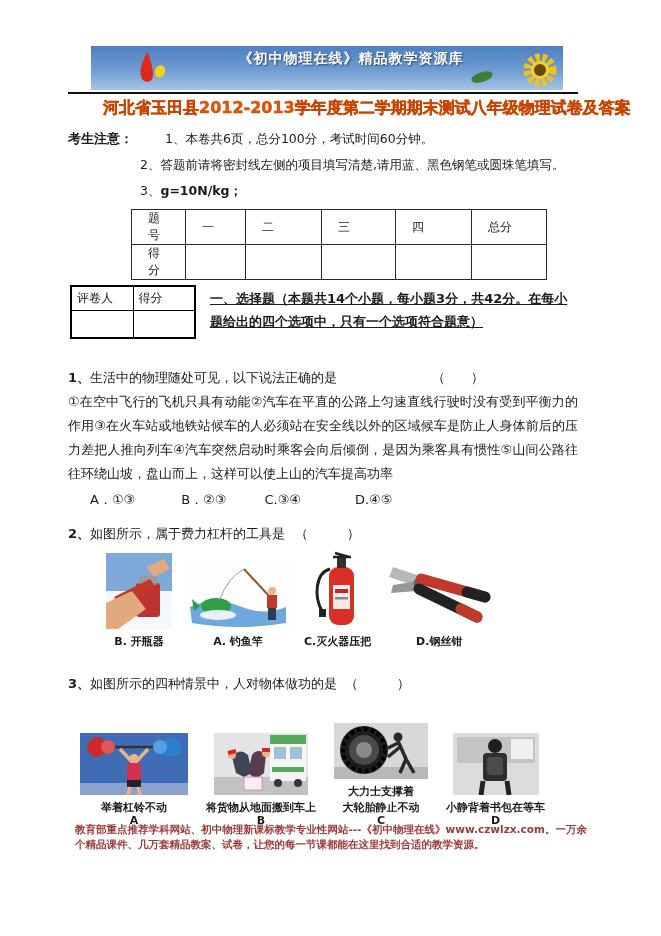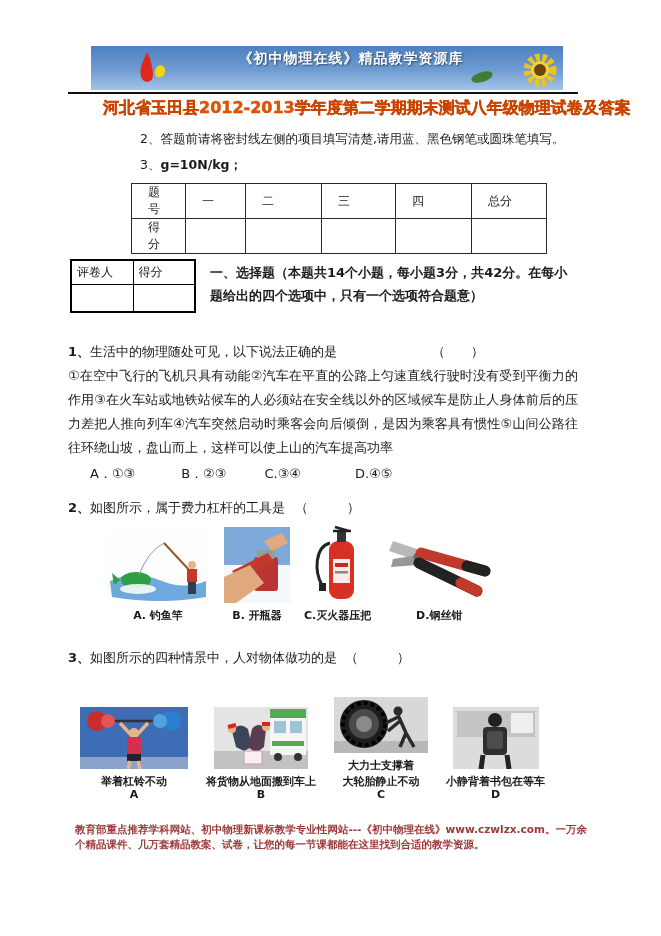--- a/index.html
+++ b/index.html
@@ -59,21 +59,21 @@
   table.score td.c3 { width:74px; } table.score td.c4 { width:76px; }
   table.score td.c5 { width:75px; }
 
   
   .grader-row { display:flex; margin-top:5px; }
   table.grader { border-collapse:collapse; margin-left:2px; border:2px solid #000; }
   table.grader td { border:1px solid #000; width:62px; font-size:12px; padding:2px 5px; height:24px; vertical-align:middle; }
   table.grader tr.empty td { height:28px; }
   .section-heading {
     margin-left:14px; width:368px; font-weight:bold; font-size:13px;
-    line-height:23px; margin-top:2px;
+    line-height:23px; margin-top:2px;text-decoration:underline;
   }
 
   
   .q1 { margin-top:28px; font-size:13px; }
   .q-stem-line { display:flex; line-height:22px; }
   .q-num { font-weight:bold; }
   .q1 .bracket { margin-left:95px; white-space:pre; }
   .q-body { line-height:24px; margin-top:1px; text-align:justify; }
   .q-options { display:flex; line-height:22px; margin-top:3px; padding-left:22px; }
   .q-options span:nth-child(1){ margin-right:46px; }
@@ -124,20 +124,24 @@
         <circle cx="21" cy="18" r="6" fill="#6b4513"></circle>
       </svg>
     </div>
   </div>
 
   <div class="top-rule"></div>
 
   <div class="doc-title">河北省玉田县2012-2013学年度第二学期期末测试八年级物理试卷及答案</div>
 
   <div class="notice">
+    <div class="notice-row">
+      <span class="notice-label">考生注意：</span>
+      <span class="notice-item1">1、本卷共6页，总分100分，考试时间60分钟。</span>
+    </div>
     <div class="notice-row notice-indent">
       <span>2、答题前请将密封线左侧的项目填写清楚,请用蓝、黑色钢笔或圆珠笔填写。</span>
     </div>
     <div class="notice-row notice-indent">
       <span>3、</span><span class="bold">g=10N/kg；</span>
     </div>
   </div>
 
   <table class="score">
     <tbody>
@@ -191,46 +195,46 @@
   </div>
 
   <div class="q2">
     <div class="q-stem-line">
       <span><span class="q-num">2、</span><span>如图所示，属于费力杠杆的工具是</span></span>
       <span class="bracket">（　　　）</span>
     </div>
     <div class="q2-figs">
 
       <div class="fig">
+        <svg width="66" height="76" viewBox="0 0 66 76">
+          <rect width="66" height="76" fill="#f4f7fb"></rect>
+          <rect x="0" y="0" width="66" height="38" fill="#7fa9d8"></rect>
+          <rect x="30" y="30" width="24" height="34" fill="#b33" rx="3"></rect>
+          <rect x="33" y="23" width="18" height="9" fill="#9a9a9a" rx="2"></rect>
+          <polygon points="8,44 44,26 50,35 14,53" fill="#c0392b"></polygon>
+          <polygon points="0,50 26,38 40,56 12,76 0,76" fill="#e0a97e"></polygon>
+          <polygon points="40,14 58,6 64,16 48,24" fill="#e0a97e"></polygon>
+        </svg>
+        <div class="fig-caption">B. 开瓶器</div>
+      </div>
+
+      <div class="fig">
         <svg width="104" height="70" viewBox="0 0 104 70">
           <rect width="104" height="70" fill="#fdfdfd"></rect>
           <path d="M4 48 Q28 36 56 48 Q78 57 100 48 L100 64 Q54 72 6 64 Z" fill="#6fa8dc"></path>
           <ellipse cx="30" cy="47" rx="15" ry="8" fill="#2f9e44"></ellipse>
           <path d="M14 47 L6 40 L8 52 Z" fill="#2f9e44"></path>
           <ellipse cx="32" cy="56" rx="18" ry="5" fill="#ffffff" opacity="0.85"></ellipse>
           <path d="M84 38 L58 10" stroke="#8a5a2a" stroke-width="2" fill="none"></path>
           <path d="M58 10 Q42 18 33 42" stroke="#999" stroke-width="1" fill="none"></path>
           <circle cx="86" cy="32" r="4" fill="#e8b48a"></circle>
           <rect x="81" y="36" width="10" height="13" fill="#c0392b"></rect>
           <rect x="82" y="49" width="8" height="12" fill="#2c3e50"></rect>
         </svg>
         <div class="fig-caption">A. 钓鱼竿</div>
-      </div>
-
-      <div class="fig">
-        <svg width="66" height="76" viewBox="0 0 66 76">
-          <rect width="66" height="76" fill="#f4f7fb"></rect>
-          <rect x="0" y="0" width="66" height="38" fill="#7fa9d8"></rect>
-          <rect x="30" y="30" width="24" height="34" fill="#b33" rx="3"></rect>
-          <rect x="33" y="23" width="18" height="9" fill="#9a9a9a" rx="2"></rect>
-          <polygon points="8,44 44,26 50,35 14,53" fill="#c0392b"></polygon>
-          <polygon points="0,50 26,38 40,56 12,76 0,76" fill="#e0a97e"></polygon>
-          <polygon points="40,14 58,6 64,16 48,24" fill="#e0a97e"></polygon>
-        </svg>
-        <div class="fig-caption">B. 开瓶器</div>
       </div>
 
       <div class="fig">
         <svg width="58" height="78" viewBox="0 0 58 78">
           <rect width="58" height="78" fill="#ffffff"></rect>
           <rect x="20" y="16" width="25" height="58" rx="9" fill="#d93025"></rect>
           <rect x="24" y="34" width="17" height="24" fill="#ffffff" opacity="0.9"></rect>
           <rect x="26" y="38" width="13" height="4" fill="#c62820"></rect>
           <rect x="26" y="46" width="13" height="2.5" fill="#888"></rect>
           <rect x="28" y="6" width="9" height="11" fill="#333"></rect>

